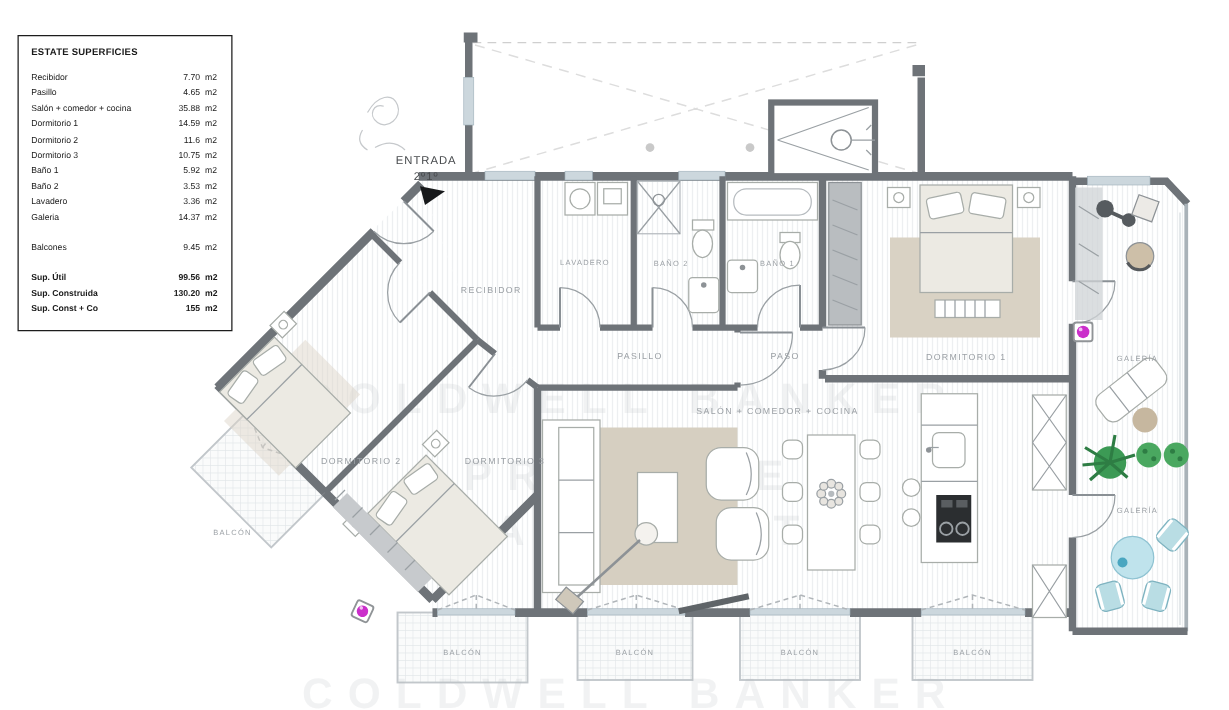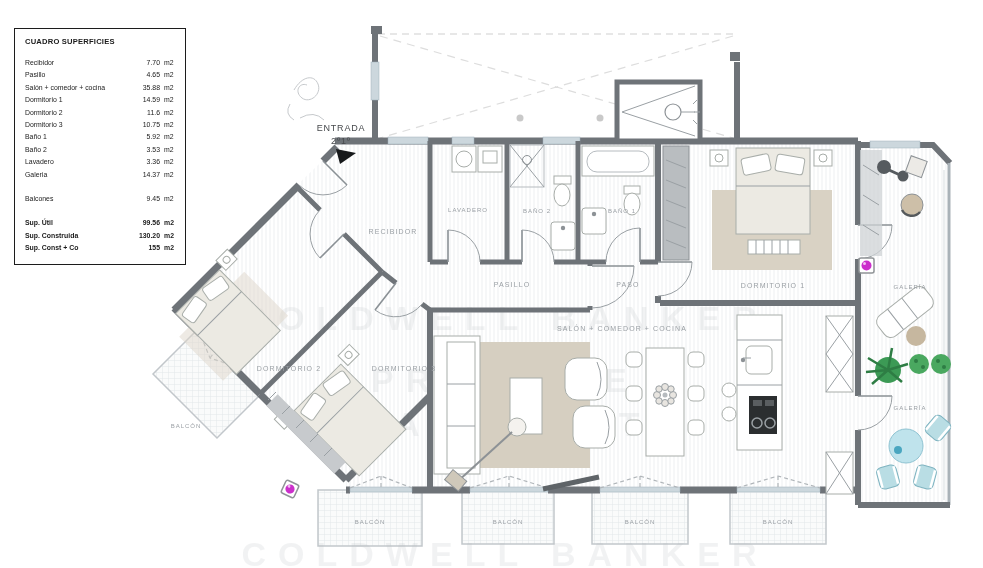--- a/index.html
+++ b/index.html
@@ -372,21 +372,21 @@
       <text class="slabel" x="910" y="410">GALERÍA</text>
       <text class="slabel" x="186" y="428">BALCÓN</text>
       <text class="slabel" x="370" y="524">BALCÓN</text>
       <text class="slabel" x="508" y="524">BALCÓN</text>
       <text class="slabel" x="640" y="524">BALCÓN</text>
       <text class="slabel" x="778" y="524">BALCÓN</text>
     </g>
   </svg>
 
   <div id="surface-table">
-    <div class="title">CUADRO SUPERFICIES</div>
+    <div class="title">ESTATE SUPERFICIES</div>
     <div class="row">
         <span class="lbl">Recibidor</span>
         <span class="val">7.70</span>
         <span class="unit">m2</span>
       </div>
     <div class="row">
         <span class="lbl">Pasillo</span>
         <span class="val">4.65</span>
         <span class="unit">m2</span>
       </div>

